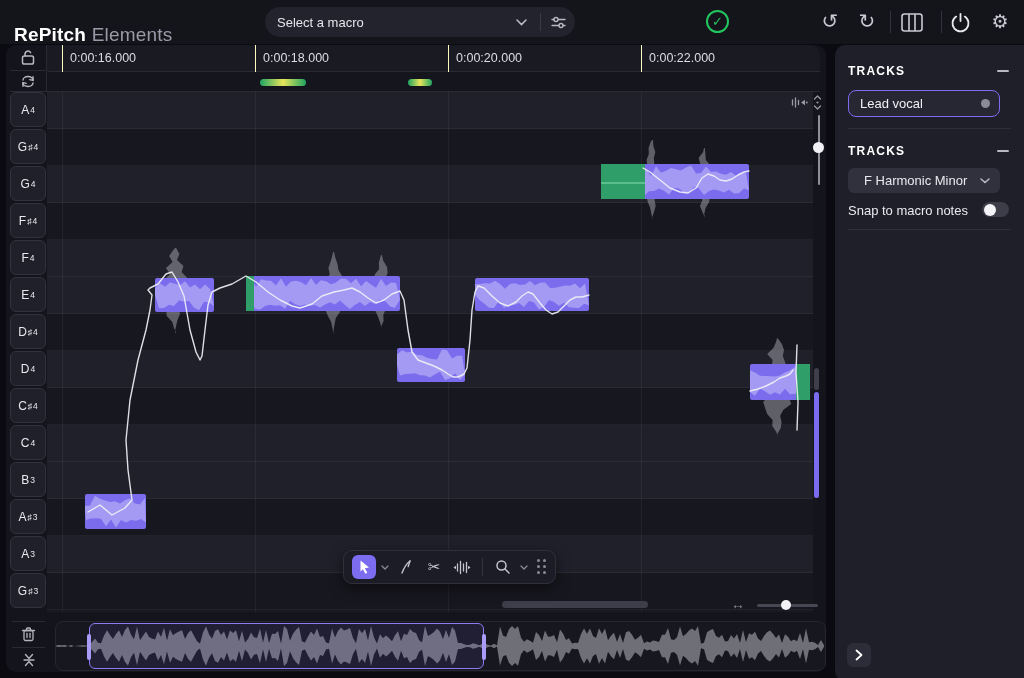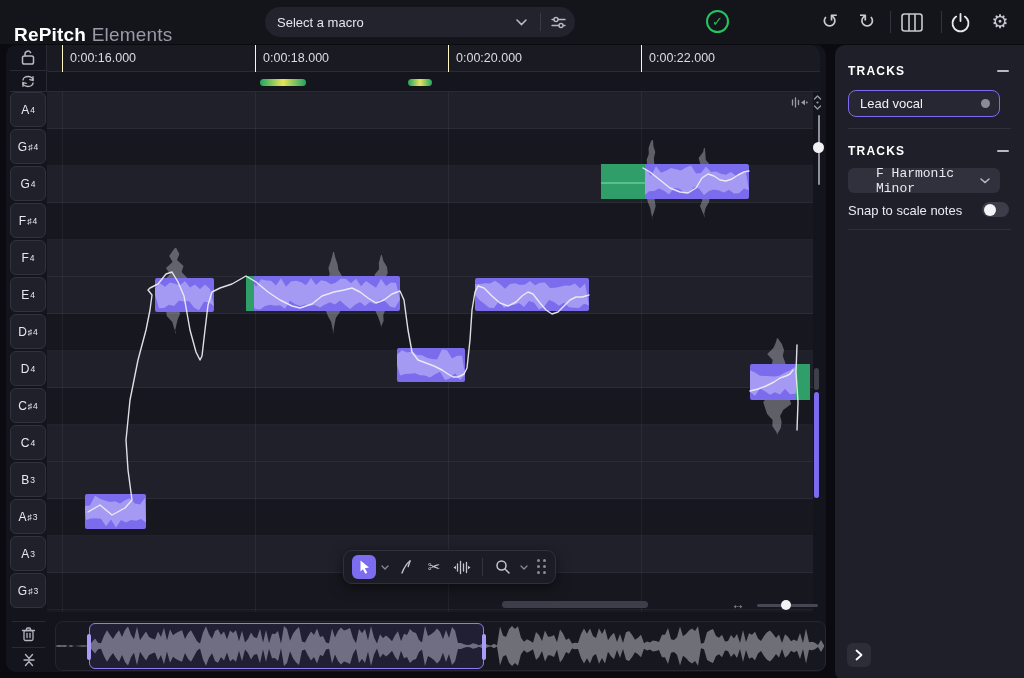--- a/index.html
+++ b/index.html
@@ -97,21 +97,21 @@
   
   .sb-title { position:absolute; left:13px; font-size:12px; font-weight:700; letter-spacing:1.2px; color:#fff; }
   .sb-min { position:absolute; width:12px; height:2px; background:#b9b9c4; border-radius:1px; }
   .track-item { position:absolute; left:13px; top:45px; width:152px; height:27px; background:#272734;
     border:1.5px solid #7c6cf0; border-radius:8px; display:flex; align-items:center; }
   .track-item span { font-size:13px; color:#f0f0f4; margin-left:11px; }
   .track-dot { position:absolute; right:9px; width:9px; height:9px; border-radius:50%; background:#8b8b97; }
   .sb-div { position:absolute; left:13px; width:163px; height:1px; background:#2f2f3b; }
   .scale-dd { position:absolute; left:13px; top:123px; width:152px; height:25px; background:#31313d; border-radius:6px;
     display:flex; align-items:center; }
-  .scale-dd span { font-size:13px; color:#e9e9f0; margin-left:28px;font-family:Liberation Mono, monospace; }
+  .scale-dd span { font-size:13px; color:#e9e9f0; margin-left:16px; }
   .dd-chev { position:absolute; right:10px; top:10px; }
   .snap-label { position:absolute; left:13px; top:158px; font-size:13px; color:#e9e9f0; }
   .toggle { position:absolute; right:15px; top:157px; width:27px; height:15px; background:#3d3d49; border-radius:8px; }
   .toggle .knob { position:absolute; left:1.5px; top:1.5px; width:12px; height:12px; background:#f4f4f8; border-radius:50%; }
   .next-btn { position:absolute; left:12px; bottom:14px; width:24px; height:24px; background:#2d2d39; border-radius:6px;
     display:flex; align-items:center; justify-content:center; color:#fff; }
 
   svg { display:block; }
 </style>
 </head>
@@ -421,21 +421,21 @@
 
   <div class="scale-dd">
     <span>F Harmonic Minor</span>
     <span class="dd-chev">
       <svg width="10" height="6" viewBox="0 0 10 6">
           <polyline points="1,1 5,4.6 9,1" fill="none" stroke="#b9b9c4" stroke-width="1.5" stroke-linecap="round"></polyline>
         </svg>
     </span>
   </div>
 
-  <div class="snap-label">Snap to scale notes</div>
+  <div class="snap-label">Snap to macro notes</div>
   <div class="toggle">
       <div class="knob"></div>
     </div>
 
   <div class="sb-div" style="top:184px"></div>
 
   <div class="next-btn">
     <svg width="8" height="12" viewBox="0 0 8 12">
         <polyline points="1.5,1.5 6.5,6 1.5,10.5" fill="none" stroke="#ffffff" stroke-width="1.8" stroke-linecap="round" stroke-linejoin="round"></polyline>
       </svg>

